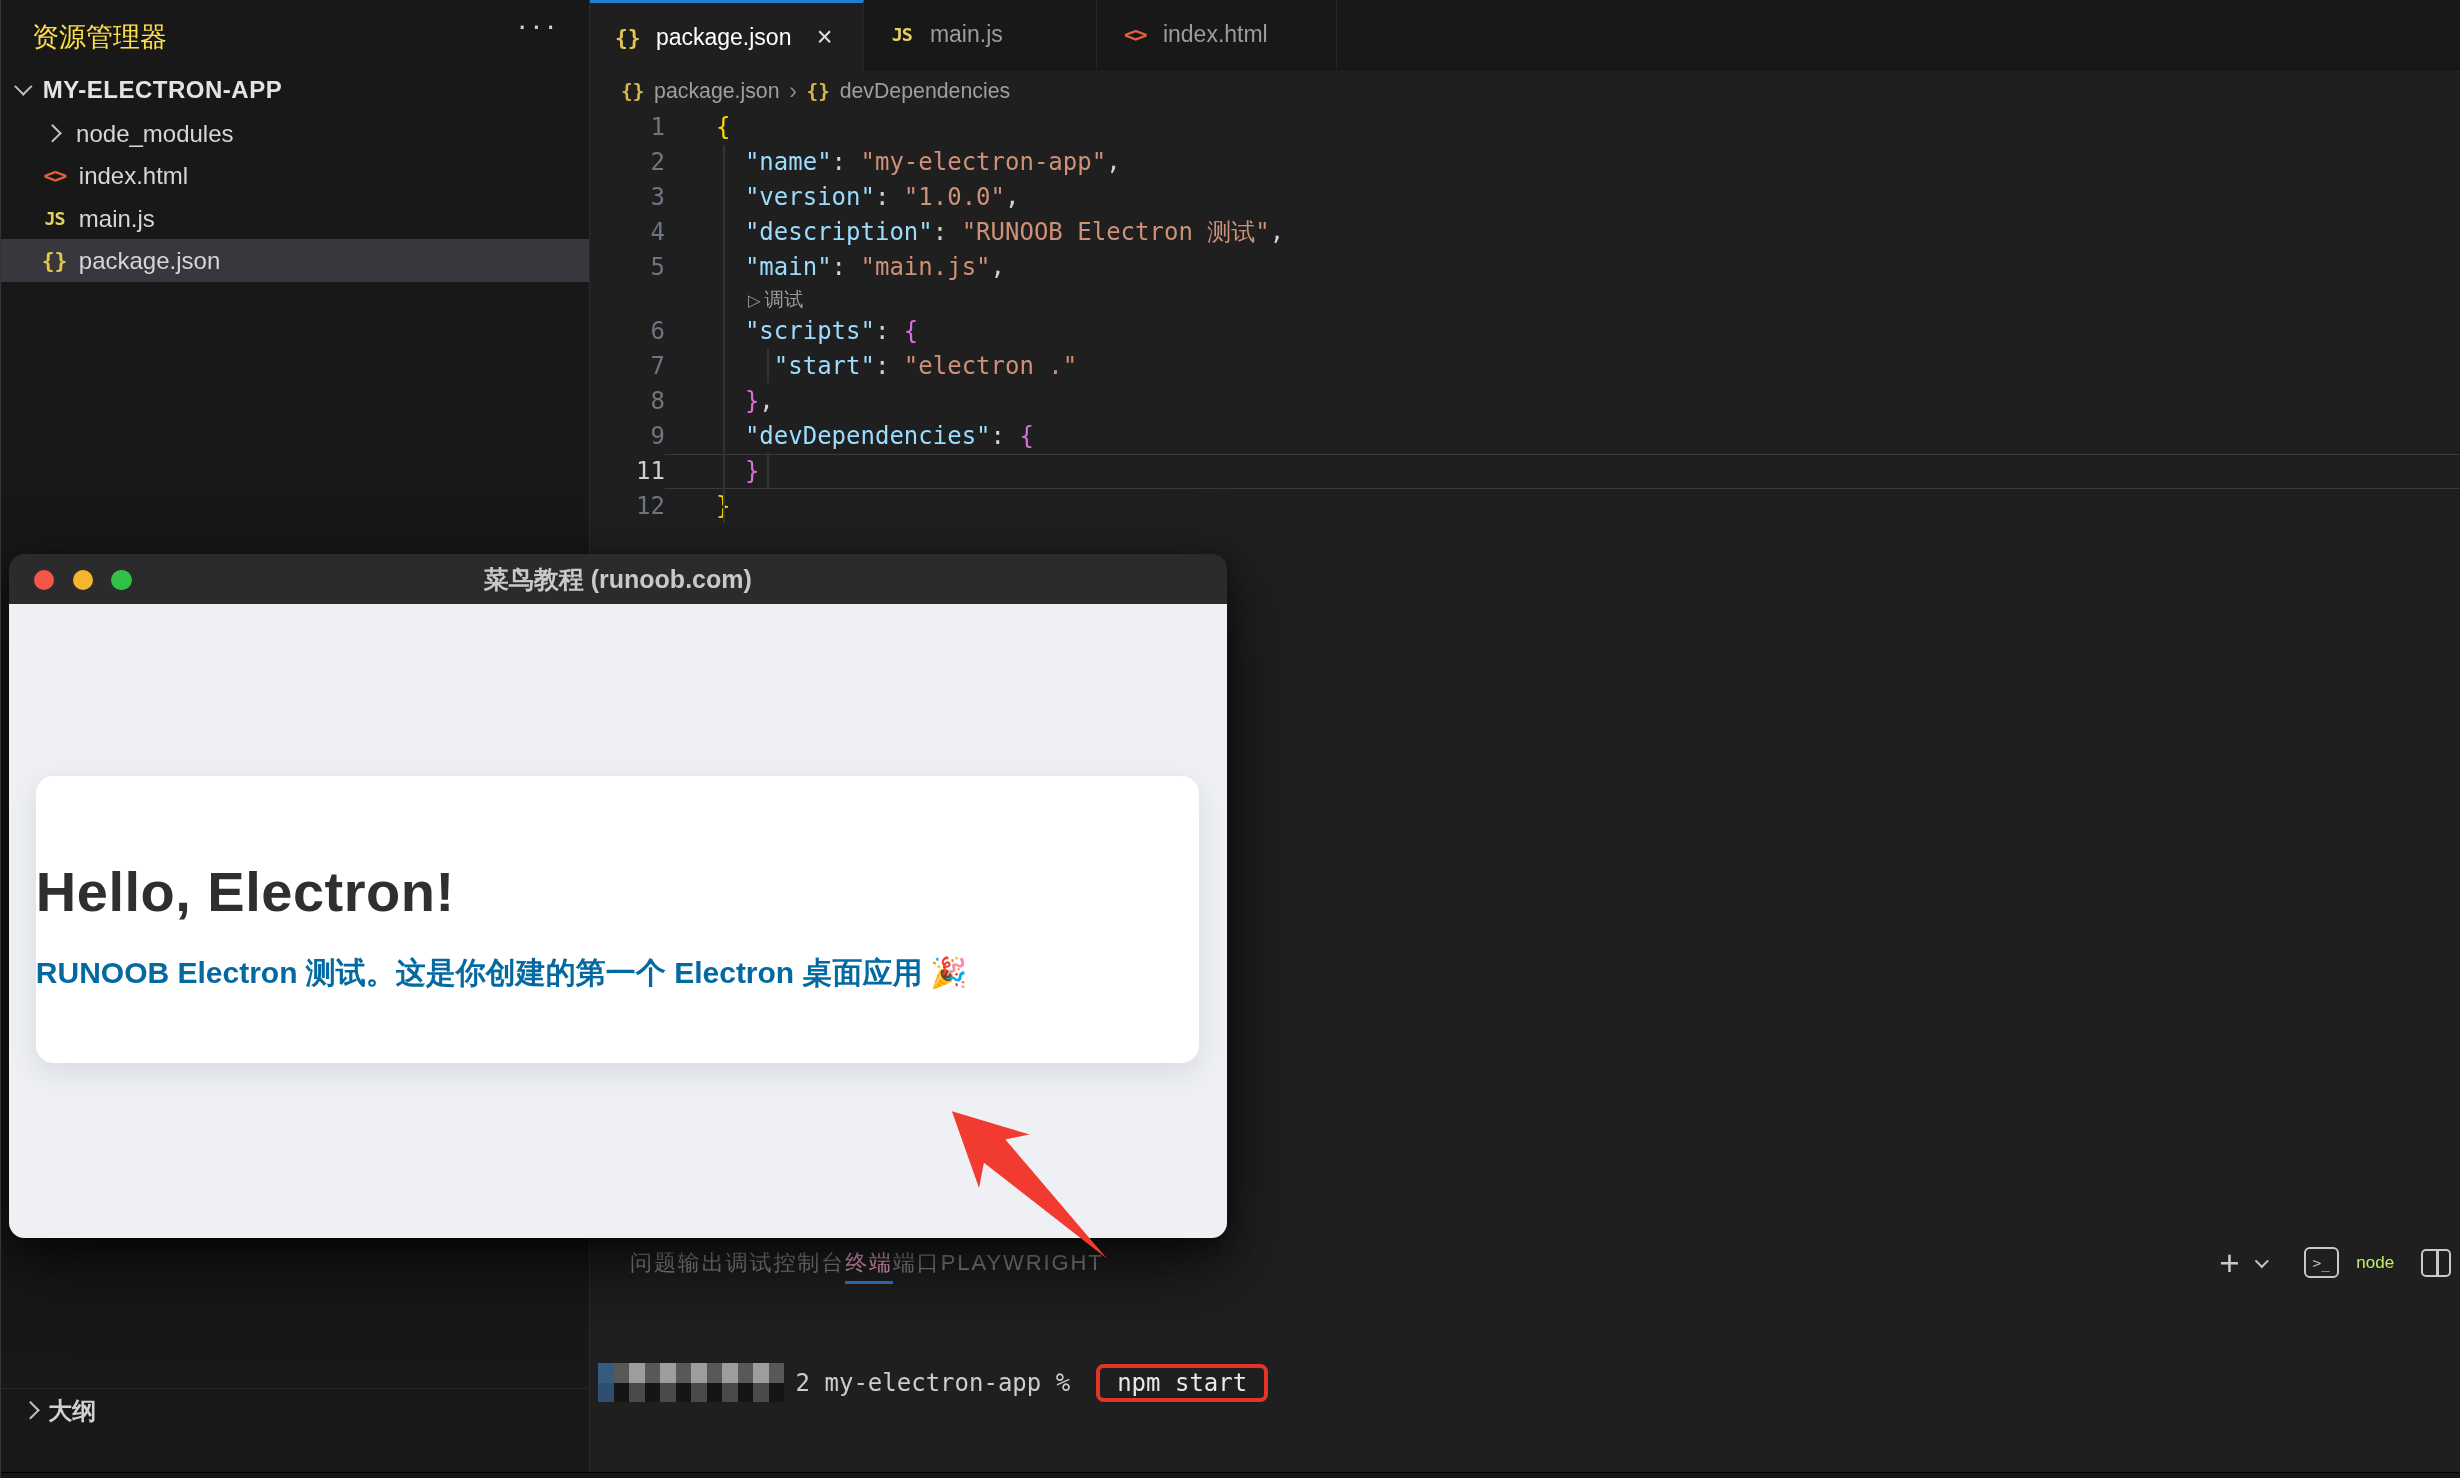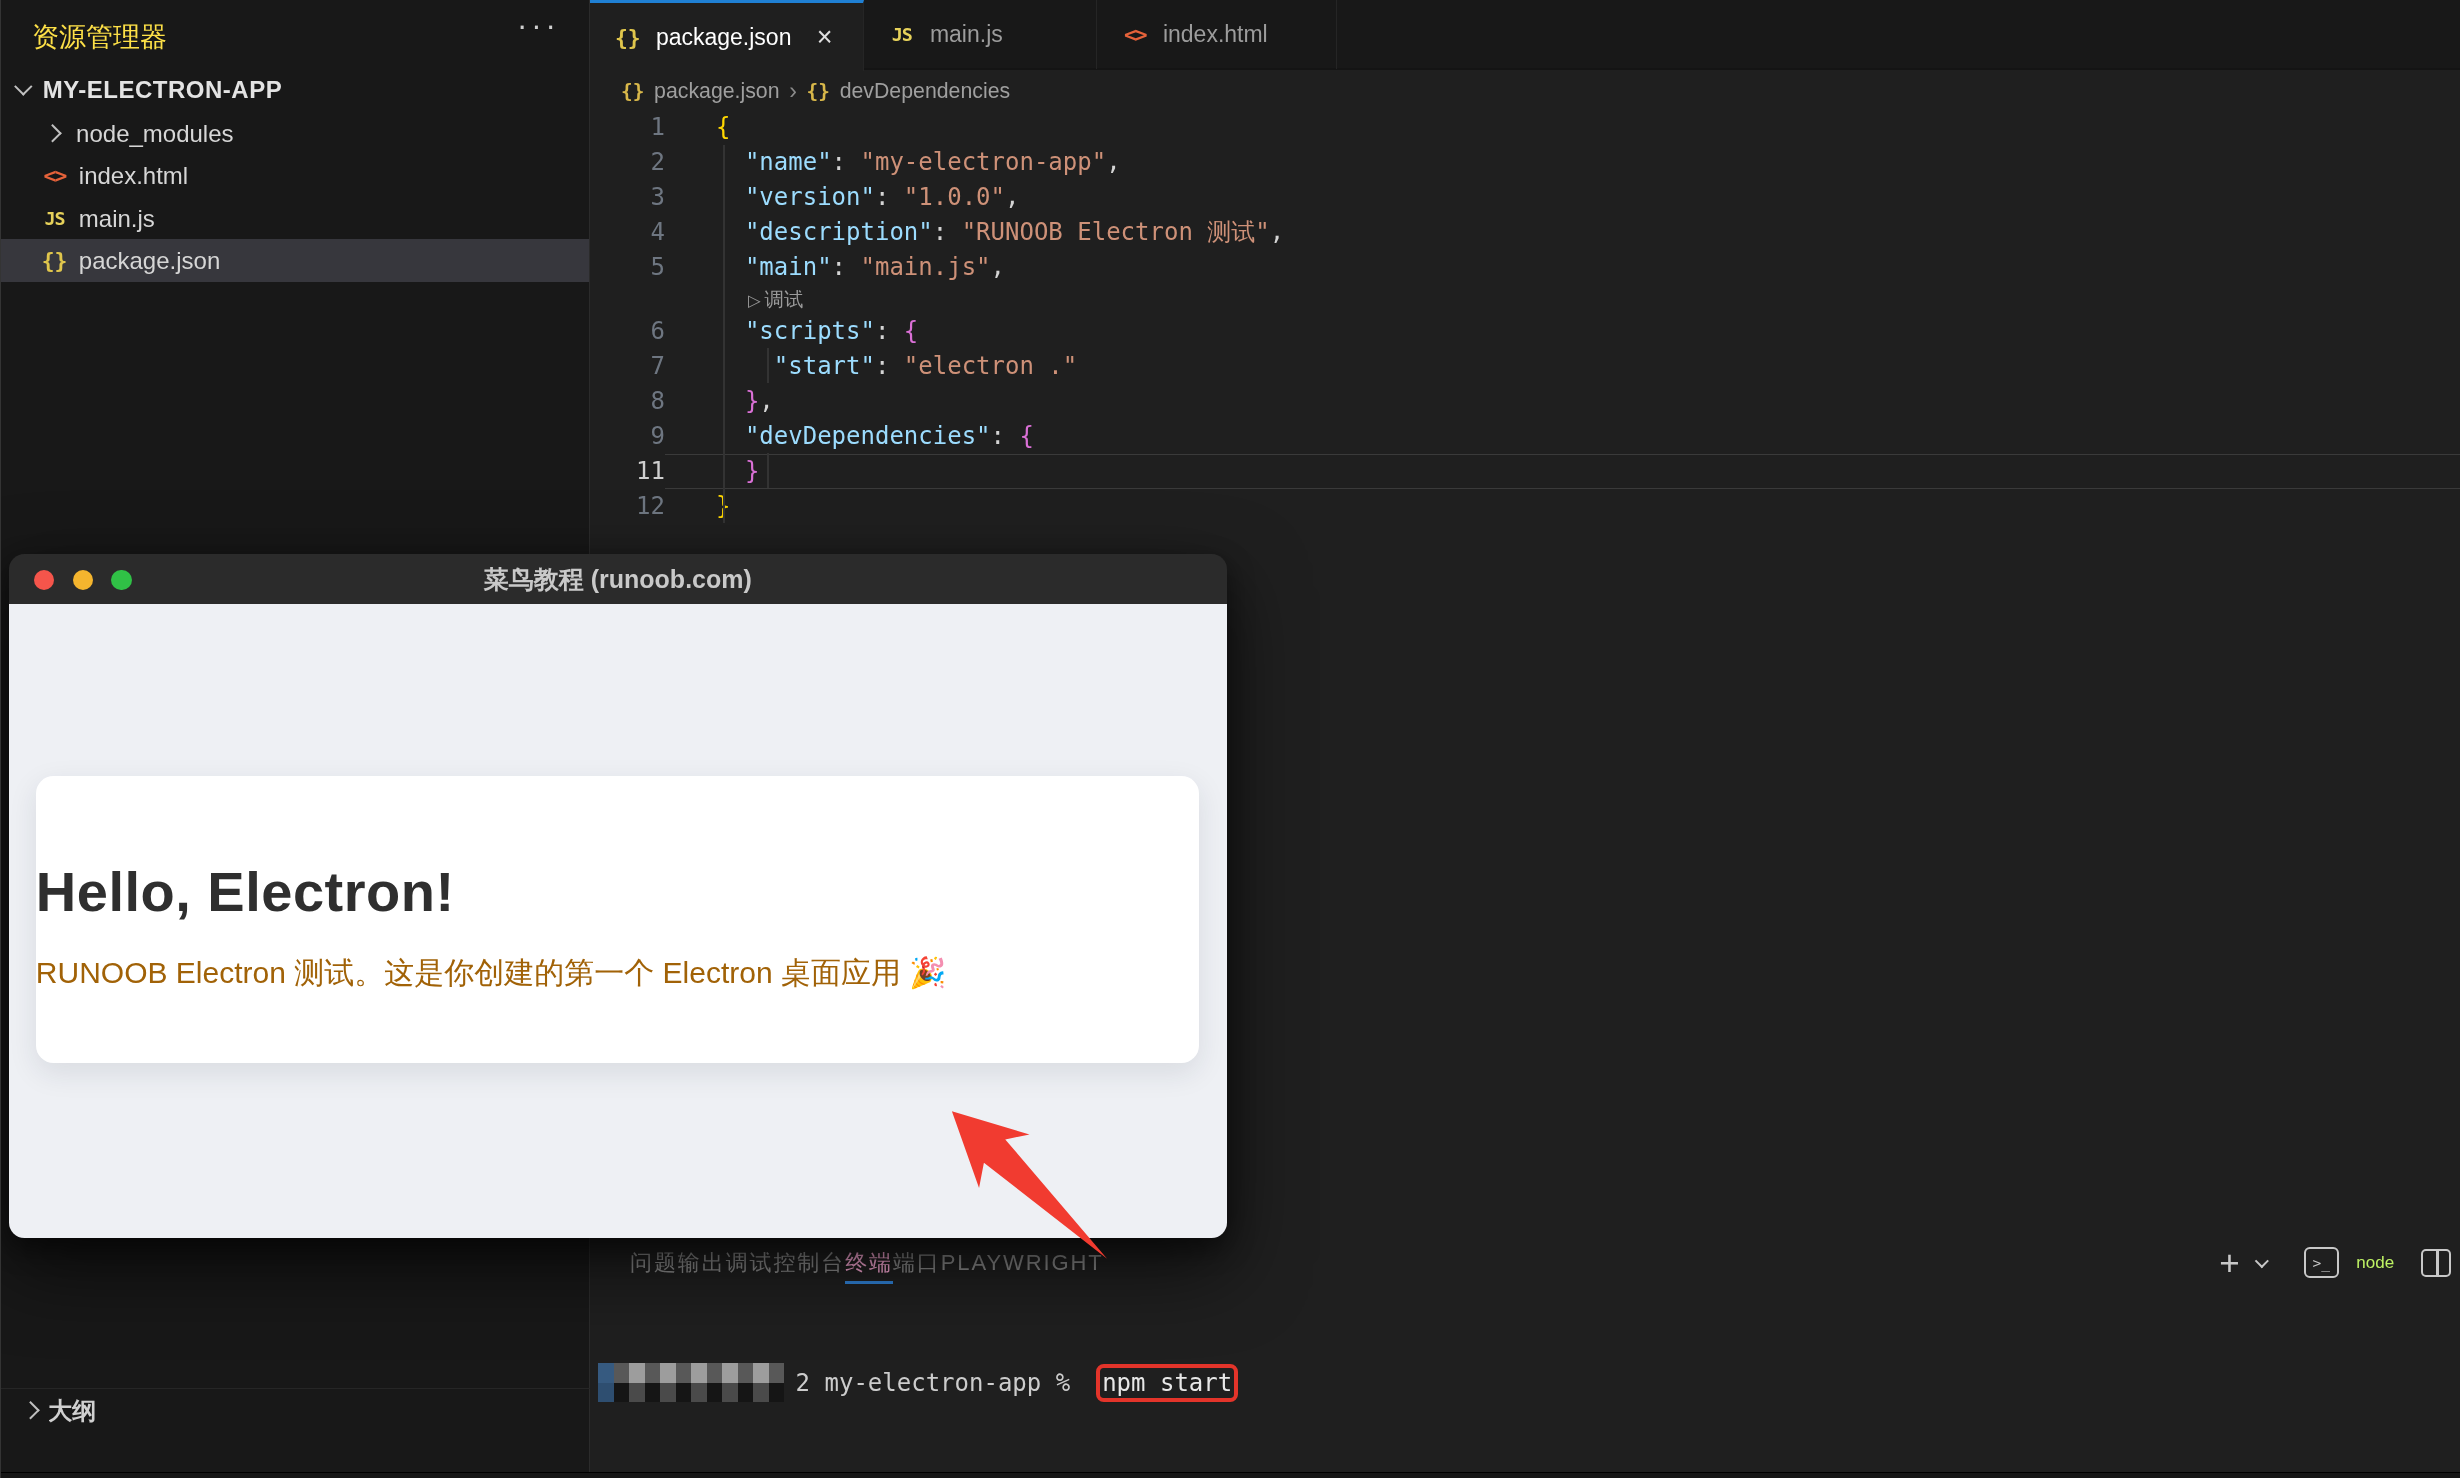--- a/index.html
+++ b/index.html
@@ -58,21 +58,21 @@
     box-shadow:0 29px 78px rgba(0,0,0,.6), 0 9.7px 27px rgba(0,0,0,.45); z-index:50; }
   .etitlebar { left:0; top:0; width:100%; height:50px; background:#2b2b2b; border-radius:15.5px 15.5px 0 0;
     display:flex; align-items:center; justify-content:center; color:#c9c9c9; font-size:25px; font-weight:600; }
   .lights { position:absolute; left:25px; top:15.5px; display:flex; gap:18.4px; }
   .light { width:20.4px; height:20.4px; border-radius:50%; }
   .light.red { background:#f5554b; } .light.yellow { background:#f5b52e; } .light.green { background:#30c146; }
   .ebody { left:0; top:50px; width:100%; height:634px; background:#eef0f4; border-radius:0 0 15.5px 15.5px; }
   .card { left:27px; top:172px; width:1163px; height:287px; background:#ffffff; border-radius:17.5px;
     box-shadow:0 9.7px 29px rgba(30,40,60,.10); text-align:left; }
   .card h1 { position:absolute; left:0; right:0; top:83px; font-size:56px; color:#2f2f2f; letter-spacing:0.5px; }
-  .card p { position:absolute; left:0; right:0; top:177px; font-size:30px; color:#a16207; }
+  .card p { position:absolute; left:0; right:0; top:177px; font-size:30px; color:#0369a1;font-weight:bold; }
 
   
   .panel-tabs { left:629px; top:1238px; height:49px; display:flex; align-items:center;
     font-size:22px; color:#8a8a8a; letter-spacing:1.9px; z-index:10; }
   .ptab { position:relative; height:49px; display:flex; align-items:center; cursor:pointer; }
   .ptab.active { color:#f9a8d4; }
   .ptab.active::after { content:""; position:absolute; left:0; right:0; bottom:2.9px; height:2.9px; background:#2f81d6; }
   .panel-actions { right:9.7px; top:1238px; height:49px; display:flex; align-items:center; gap:17.5px; color:#c8c8c8; z-index:10; }
   .plus-icon { font-size:35px; font-weight:300; line-height:1; }
   .chev-sm { width:9.7px; height:9.7px; border-right:2.4px solid #c8c8c8; border-bottom:2.4px solid #c8c8c8; transform:rotate(45deg); margin:-3.9px 5.8px 0 0; }
@@ -80,21 +80,21 @@
     font-family:"DejaVu Sans Mono", monospace; font-size:14.6px; margin-left:13.6px; }
   .node-label { font-size:17px; color:#bef264; }
   .split-icon { width:30px; height:28px; border:2.4px solid #c8c8c8; border-radius:4.9px; margin-left:9.7px; position:relative; }
   .split-icon::before { content:""; position:absolute; left:50%; top:0; bottom:0; width:2.4px; background:#c8c8c8; }
 
   #terminal { left:597px; top:1307px; font-family:"DejaVu Sans Mono", monospace; font-size:24px; color:#cccccc; white-space:pre; z-index:5; }
   .trow1 { display:flex; align-items:center; height:39px; }
   .mosaic { display:flex; margin-right:11.6px; }
   .mcol { display:flex; flex-direction:column; }
   .mblk { width:15.5px; height:19.4px; }
-  .cmdbox { border:4.9px solid #e3342a; border-radius:7.8px; padding:1px 2px; margin-left:11.6px; color:#e8e8e8; }
+  .cmdbox { border:4.9px solid #e3342a; border-radius:7.8px; padding:1px 17px; margin-left:11.6px; color:#e8e8e8; }
   .tgap1 { height:17.5px; }
 
   
   #arrow-svg { left:912px; top:1087px; z-index:60; pointer-events:none; }
   .status-strip { left:0; right:0; top:1472px; height:6.8px; background:#161616; border-top:1px solid #000; z-index:4; }
 </style>
 </head>
 <body>
 
 <div id="app">

